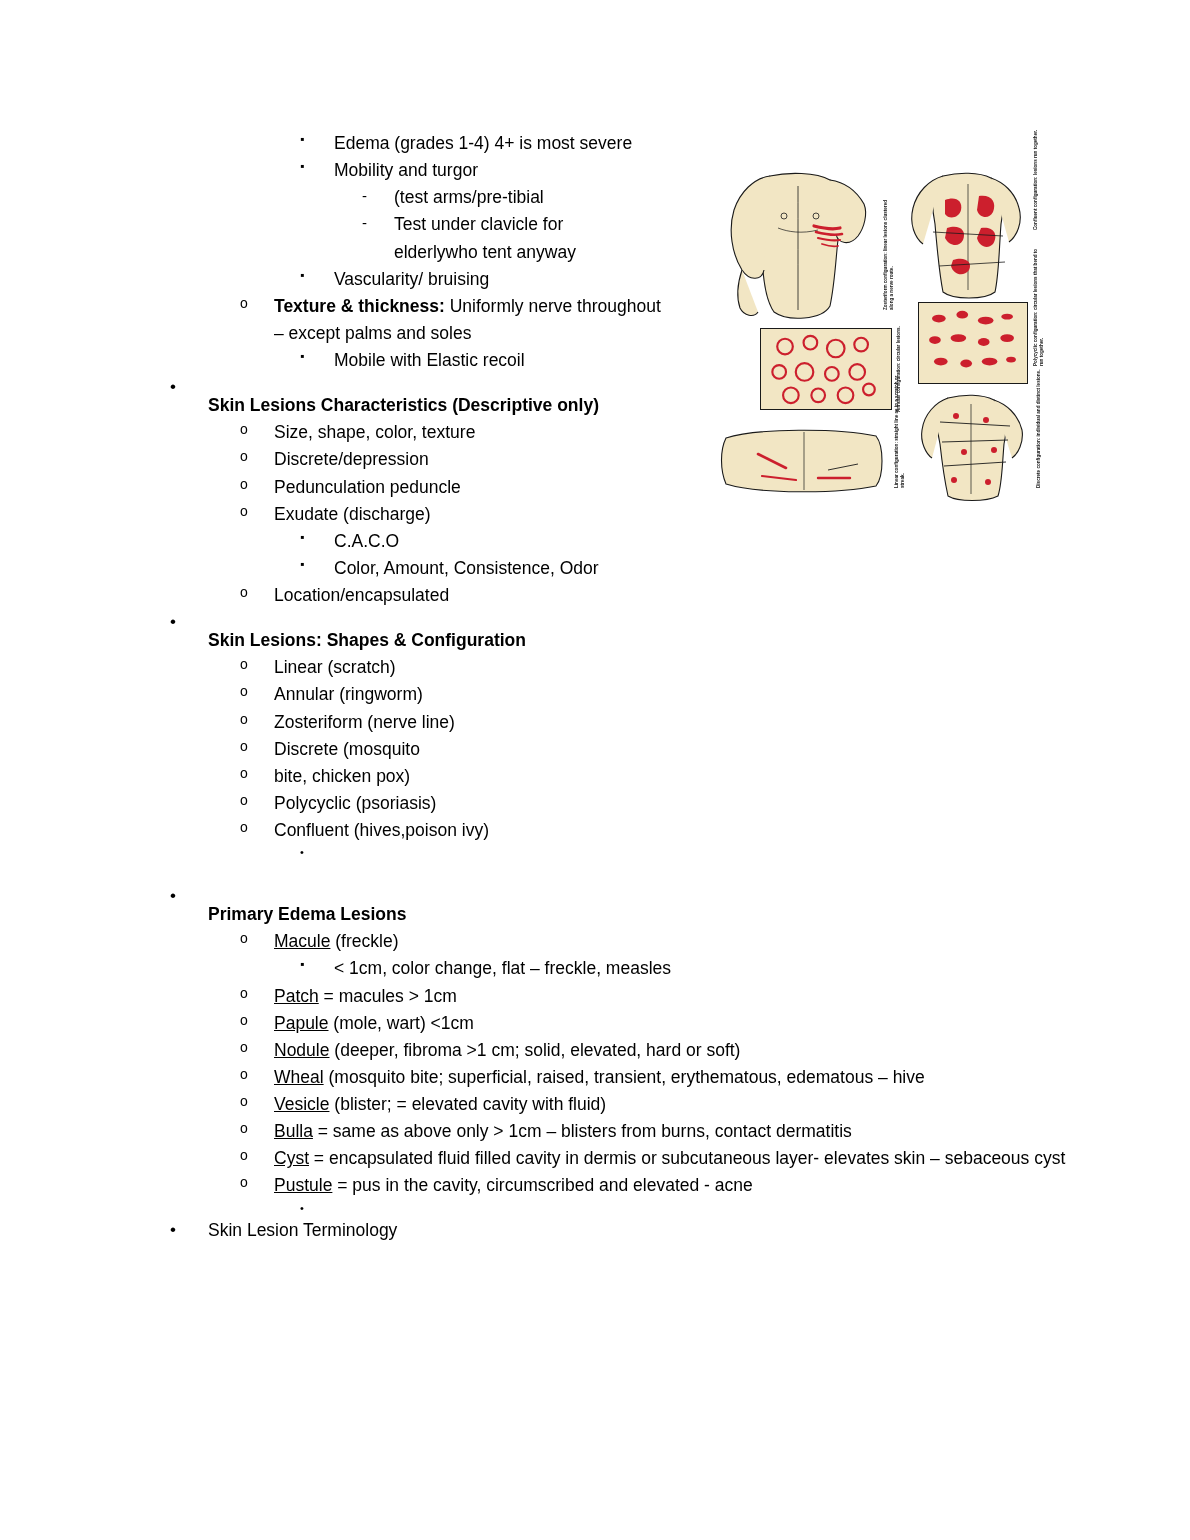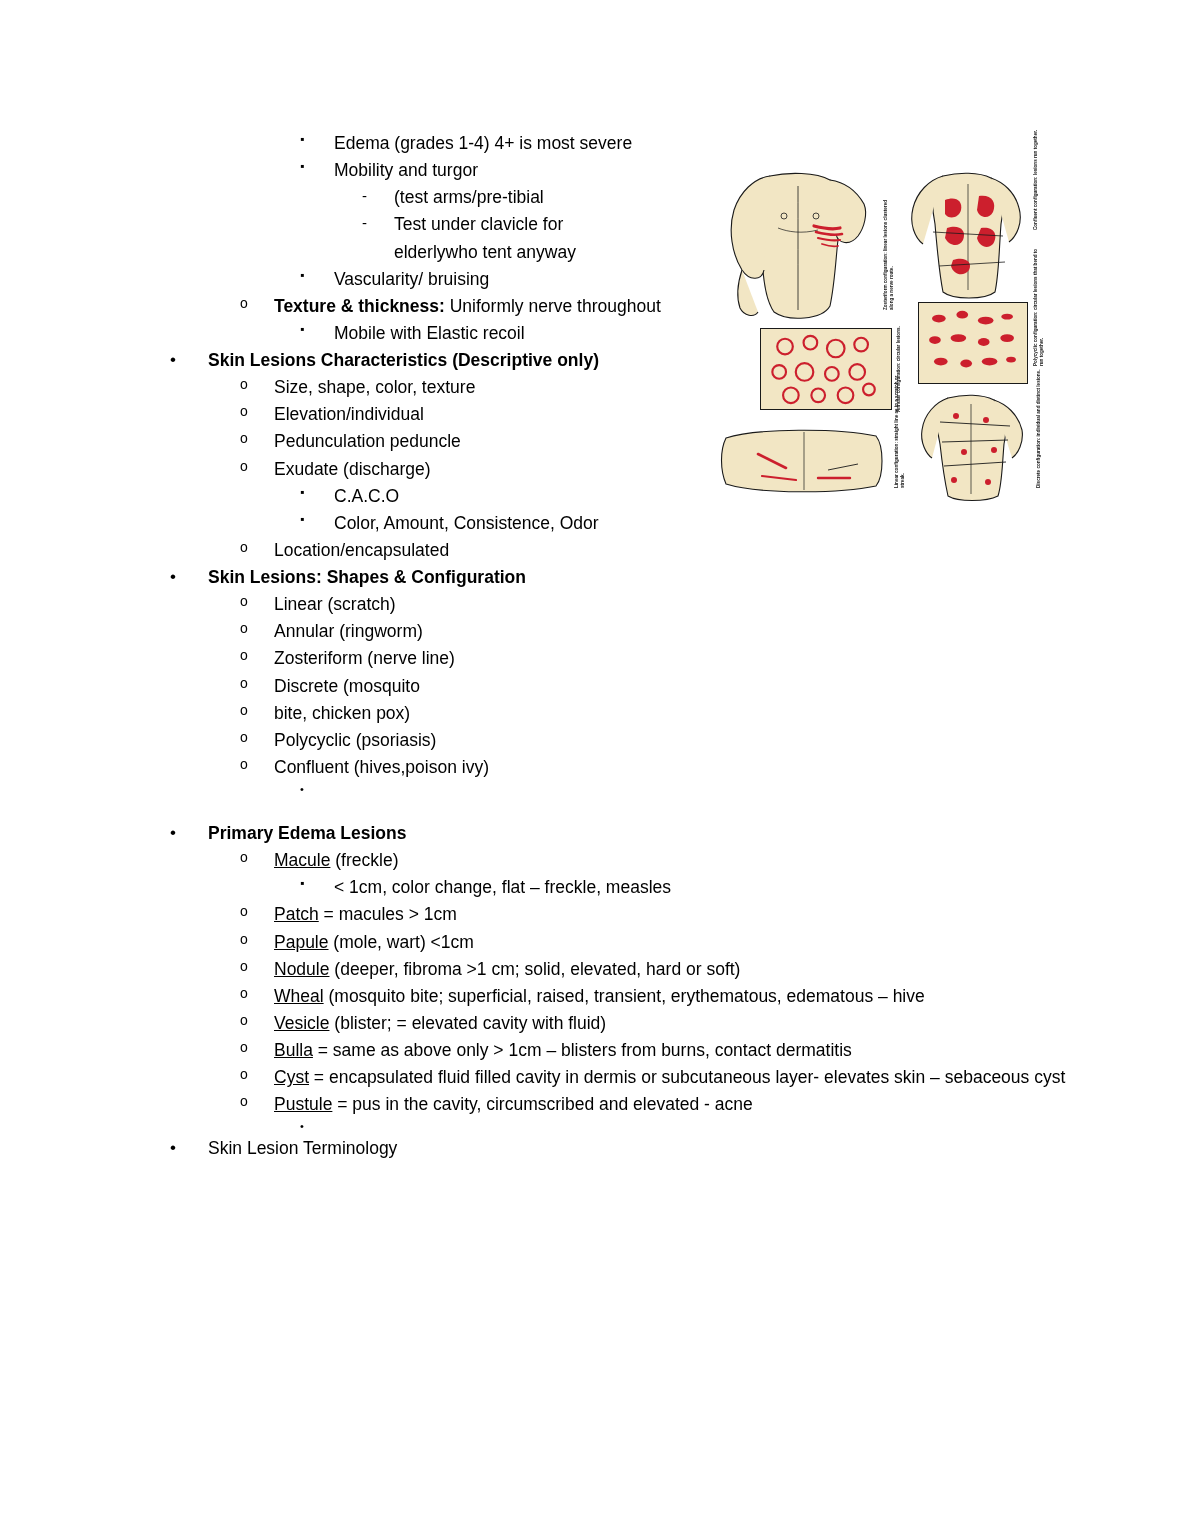--- a/index.html
+++ b/index.html
@@ -46,21 +46,21 @@
   .lvl1 .bullet { width: 38px; font-size: 17px; }
   .lvl2 { margin-left: 180px; }
   .lvl2 .bullet { width: 34px; font-size: 14px; }
   .lvl3 { margin-left: 240px; }
   .lvl3 .bullet { width: 34px; font-size: 12px; }
   .lvl4 { margin-left: 302px; }
   .lvl4 .bullet { width: 32px; font-size: 15px; }
   .lvl5 { margin-left: 240px; }
   .lvl5 .bullet { width: 30px; font-size: 11px; }
 
-  .bold { font-weight: bold; }
+  .bold { font-weight: bold; margin-top: 18px; }
   .ul { text-decoration: underline; }
   .emptyrow { height: 22px; }
 
   
   .figure {
     position: absolute;
     left: 718px;
     top: 170px;
     width: 330px;
     height: 325px;
@@ -111,35 +111,39 @@
         <span class="txt"><span>elderlywho tent anyway</span></span>
       </div>
       <div class="row lvl3">
         <span class="bullet">▪</span>
         <span class="txt"><span>Vascularity/ bruising</span></span>
       </div>
       <div class="row lvl2">
         <span class="bullet">o</span>
         <span class="txt"><span class="bold">Texture &amp; thickness:</span><span>  Uniformly nerve throughout</span></span>
       </div>
+      <div class="row lvl2">
+        <span class="bullet"></span>
+        <span class="txt"><span>– except palms and soles</span></span>
+      </div>
       <div class="row lvl3">
         <span class="bullet">▪</span>
         <span class="txt"><span>Mobile with Elastic recoil</span></span>
       </div>
       <div class="row lvl1">
         <span class="bullet">•</span>
         <span class="txt bold"><span>Skin Lesions Characteristics (Descriptive only)</span></span>
       </div>
       <div class="row lvl2">
         <span class="bullet">o</span>
         <span class="txt"><span>Size, shape, color, texture</span></span>
       </div>
       <div class="row lvl2">
         <span class="bullet">o</span>
-        <span class="txt"><span>Elevation/individual</span></span>
+        <span class="txt"><span>Discrete/depression</span></span>
       </div>
       <div class="row lvl2">
         <span class="bullet">o</span>
         <span class="txt"><span>Pedunculation peduncle</span></span>
       </div>
       <div class="row lvl2">
         <span class="bullet">o</span>
         <span class="txt"><span>Exudate (discharge)</span></span>
       </div>
       <div class="row lvl3">

